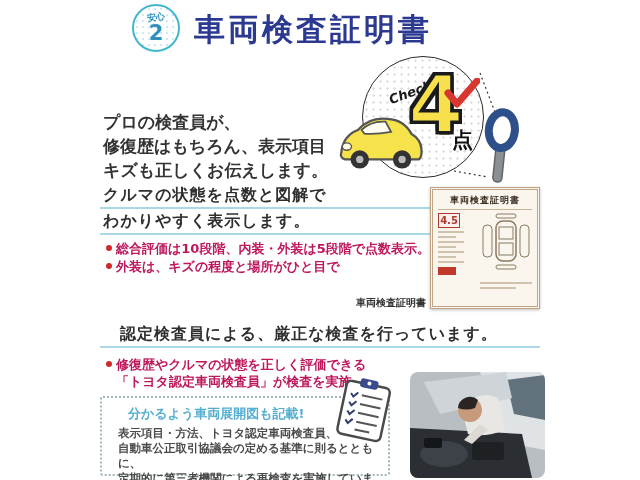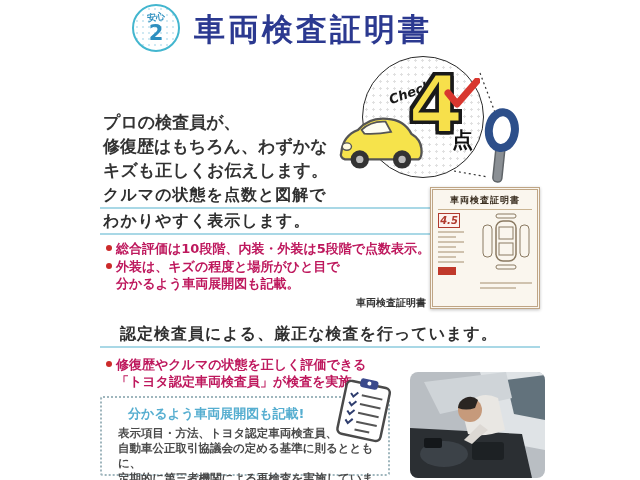--- a/index.html
+++ b/index.html
@@ -40,21 +40,21 @@
 
   .bullet-row{display:flex;align-items:flex-start;}
   .bullet-dot{width:6px;height:6px;border-radius:50%;background:#cc2a2a;margin:5px 4px 0 0;flex:none;}
   .b-text{font-size:13px;font-weight:600;color:#be185d;line-height:17px;}
 
   
   .certificate{left:430px;top:187px;width:110px;height:122px;background:#faf6ee;
     border:3px double #bfa585;box-shadow:0 1px 3px rgba(0,0,0,.25);box-sizing:border-box;padding:4px 5px;}
   .cert-title{font-size:9px;font-weight:bold;color:#3a2e20;text-align:center;letter-spacing:1px;white-space:nowrap;}
   .cert-rule{height:1px;background:#c9b493;margin:2px 0 3px 0;}
-  .cert-body{display:flex;gap:16px;font-style:italic;}
+  .cert-body{display:flex;gap:16px;}
   .cert-left{width:44px;}
   .cert-score-box{border:1px solid #b03a2e;color:#b03a2e;font-size:10px;font-weight:bold;
     width:20px;height:13px;line-height:13px;text-align:center;background:#fdf1ee;margin-bottom:3px;}
   .cert-line{height:2px;background:#cfc2ae;margin:3px 0;}
   .cert-line.short{width:70%;}
   .cert-stamp{width:18px;height:8px;background:#c0392b;margin-top:4px;}
   .cert-right{flex:1;}
   .cert-caption{left:356px;top:296px;font-size:10px;font-weight:bold;color:#333;}
 
   
@@ -72,21 +72,21 @@
 <div class="stage">
 
   <div class="abs badge">
     <span class="b-label">安心</span>
     <span class="b-num">2</span>
   </div>
   <div class="abs main-title">車両検査証明書</div>
 
   <div class="abs intro">
     <div>プロの検査員が、</div>
-    <div>修復歴はもちろん、わずかな</div>
+    <div>修復歴はもちろん、表示項目</div>
     <div>キズも正しくお伝えします。</div>
   </div>
 
   <div class="abs check-circle"></div>
   <svg class="abs connector-svg" width="110" height="135">
     <line x1="50" y1="18" x2="66" y2="60" stroke="#333" stroke-width="1.2" stroke-dasharray="2,3"></line>
     <line x1="24" y1="116" x2="58" y2="122" stroke="#333" stroke-width="1.2" stroke-dasharray="2,3"></line>
   </svg>
   <div class="abs check-label">Check!</div>
   <div class="abs score-num">4</div>
@@ -116,21 +116,20 @@
   <div class="abs u-line" style="left:100px;top:233px;width:330px;"></div>
 
   <div class="abs bullet-row" style="left:106px;top:240px;">
     <span class="bullet-dot"></span>
     <span class="b-text">総合評価は10段階、内装・外装は5段階で点数表示。</span>
   </div>
   <div class="abs bullet-row" style="left:106px;top:258px;">
     <span class="bullet-dot"></span>
     <span class="b-text">
       <span>外装は、キズの程度と場所がひと目で</span><br>
-      <span>分かるよう車両展開図も記載。</span>
     </span>
   </div>
 
   <div class="abs certificate">
     <div class="cert-title">車両検査証明書</div>
     <div class="cert-rule"></div>
     <div class="cert-body">
       <div class="cert-left">
         <div class="cert-score-box">4.5</div>
         <div class="cert-line"></div>

